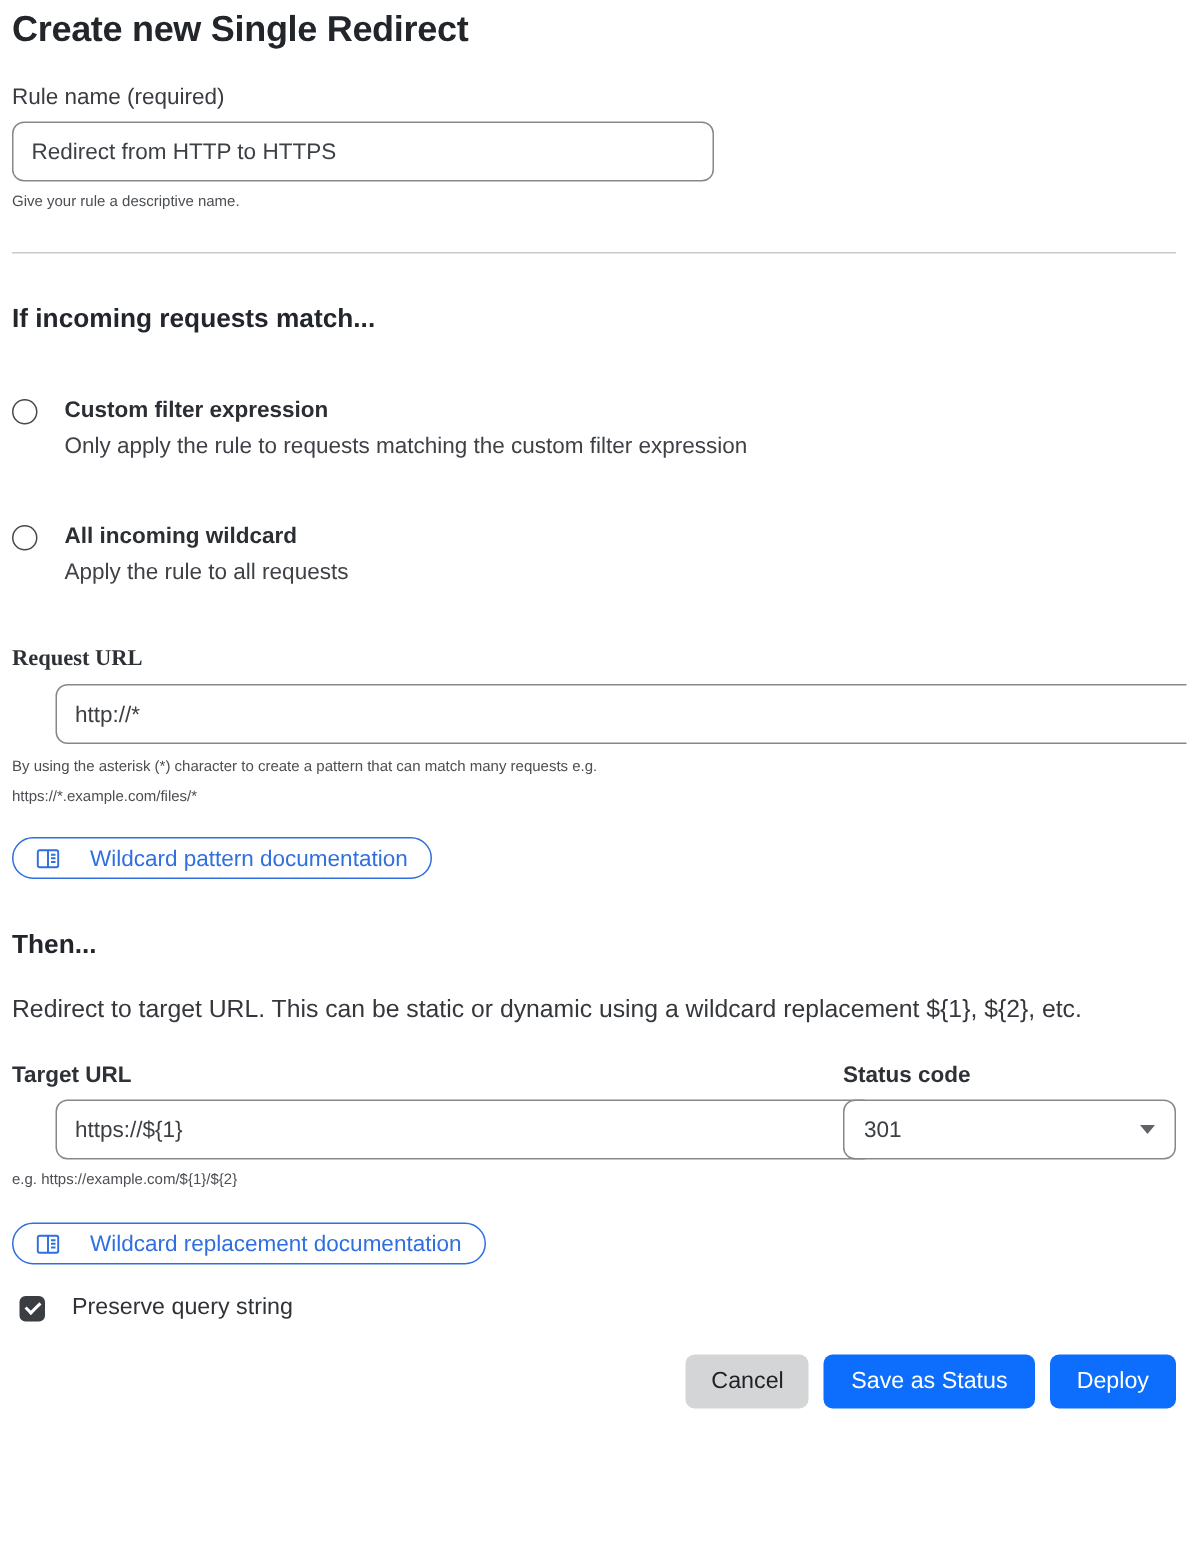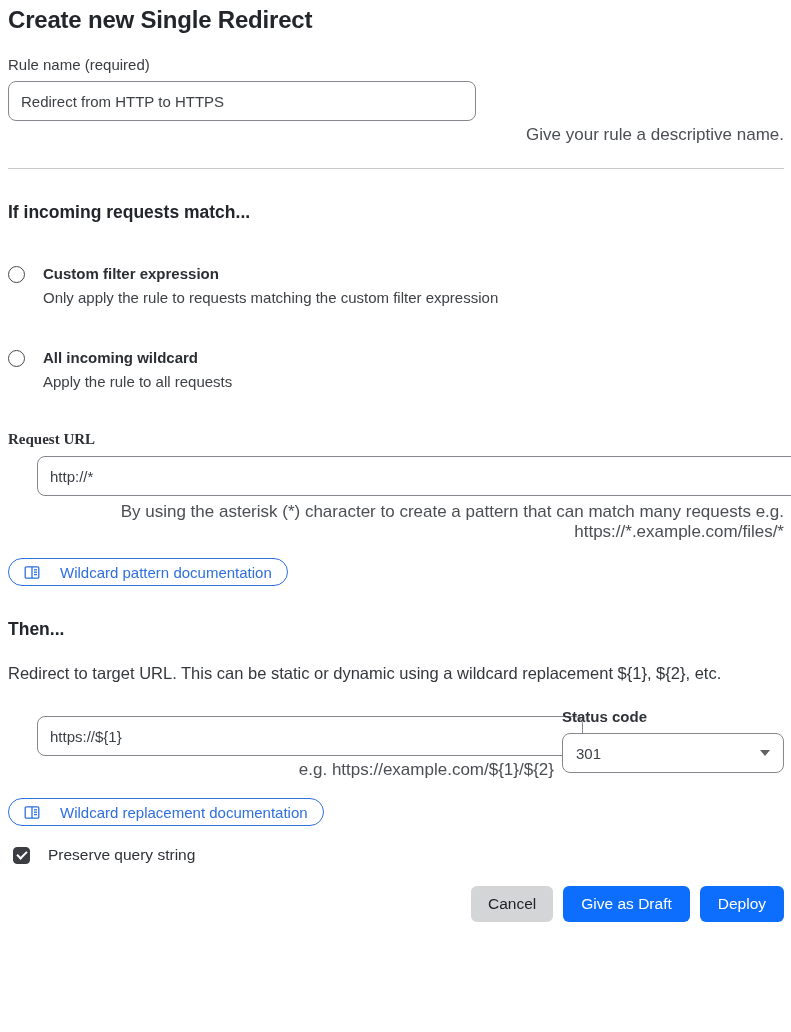--- a/index.html
+++ b/index.html
@@ -28,21 +28,21 @@
   .mt-label{margin-top:22px;}
 
   .text-input{
     display:block;width:468px;height:40px;margin-top:8px;
     border:1px solid var(--input-border);border-radius:8px;
     padding:0 12px;font-size:15px;color:#3c3f44;background:#fff;
     font-family:"Liberation Sans",sans-serif;outline:none;
   }
   .text-input.full{width:100%;margin-left:29px;}
 
-  .helper{font-size:17px;color:var(--helper);margin-top:4px;line-height:20px;text-align:right;}
+  .helper{font-size:10px;color:var(--helper);margin-top:4px;line-height:20px;}
 
   .divider{border:none;border-top:1px solid var(--divider);margin:23px 0 0 0;}
 
   .section-heading{font-size:17.5px;font-weight:700;color:var(--heading);margin:33px 0 0 0;}
 
   .radio-row{display:flex;gap:18px;margin-top:42px;cursor:default;}
   .radio-row.first{margin-top:40px;}
   .radio-input{
     appearance:none;-webkit-appearance:none;flex:0 0 auto;
     width:17px;height:17px;margin:1px 0 0 0;border:1.5px solid #45484d;
@@ -152,20 +152,21 @@
     </span>
     <span>Wildcard pattern documentation</span>
   </button>
 
   <h2 class="section-heading">Then...</h2>
 
   <p class="then-paragraph">Redirect to target URL. This can be static or dynamic using a wildcard replacement ${1}, ${2}, etc.</p>
 
   <div class="two-col">
     <div class="col-target">
+      <div class="field-label bold">Target URL</div>
       <input class="text-input full" type="text" value="https://${1}" style="">
       <div class="helper">e.g. https://example.com/${1}/${2}</div>
     </div>
     <div class="col-status">
       <div class="field-label bold">Status code</div>
       <div class="select-box">
         <span>301</span>
         <span class="caret"></span>
       </div>
     </div>
@@ -184,17 +185,17 @@
     <span>Wildcard replacement documentation</span>
   </button>
 
   <div class="checkbox-row">
     <input class="checkbox-input" type="checkbox" checked="" style="">
     <span class="checkbox-label">Preserve query string</span>
   </div>
 
   <div class="footer">
     <button class="btn btn-cancel">Cancel</button>
-    <button class="btn btn-primary">Give as Draft</button>
+    <button class="btn btn-primary">Save as Status</button>
     <button class="btn btn-primary">Deploy</button>
   </div>
 
 </div>
 
 </body></html>

